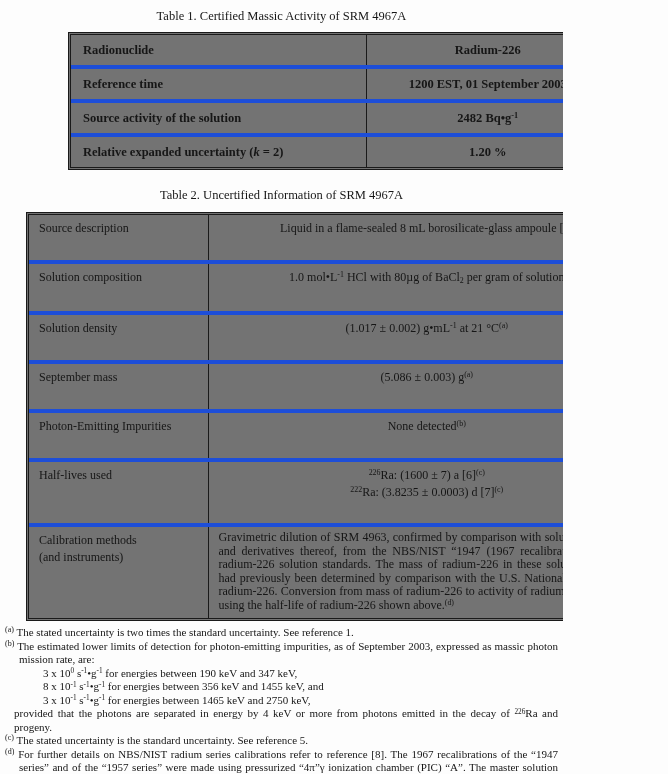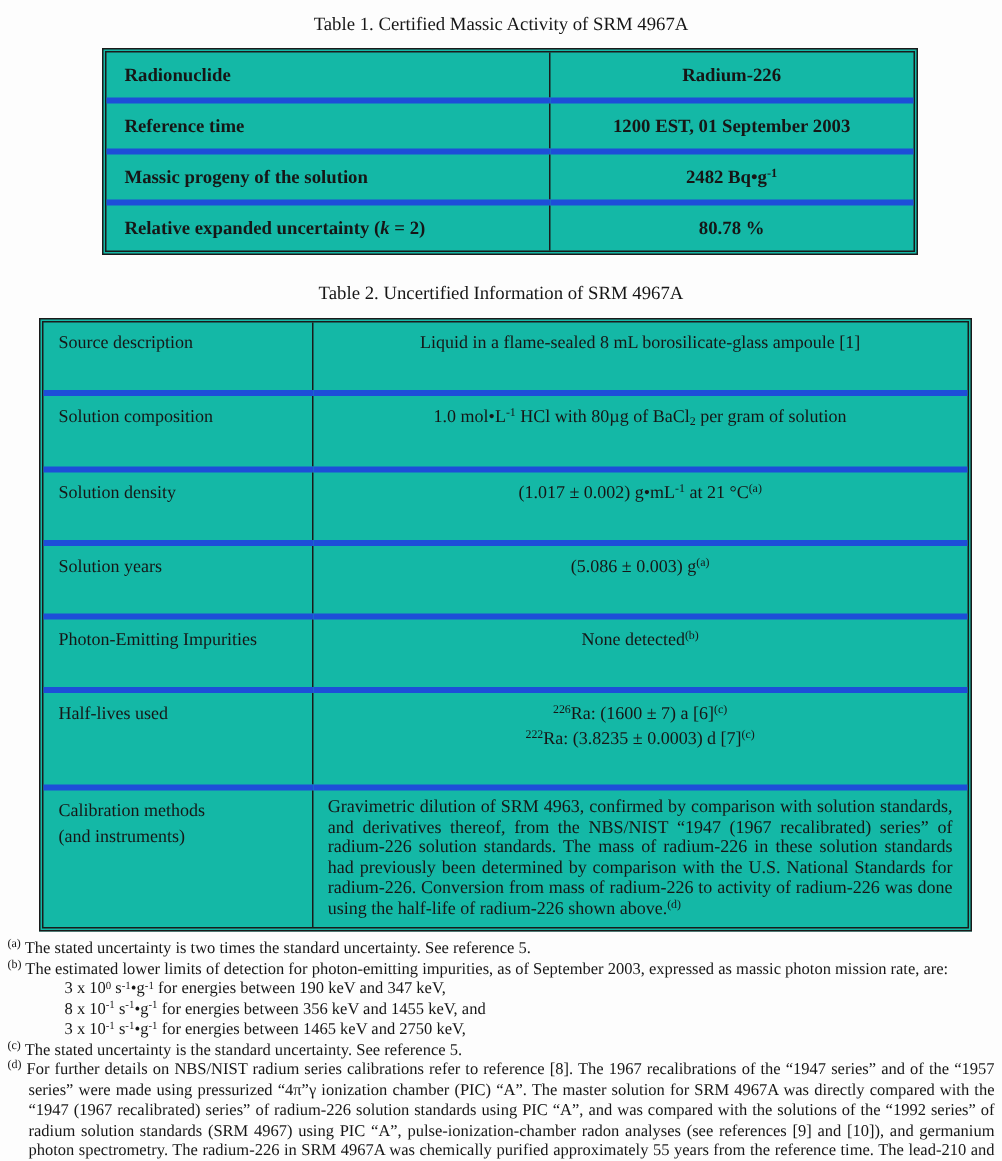--- a/index.html
+++ b/index.html
@@ -2,28 +2,28 @@
 <html><head>
 <meta charset="utf-8">
 <style>
   html,body{margin:0;padding:0;}
   body{
     width:668px;height:774px;background:#fdfdfd;
     font-family:"Liberation Serif","DejaVu Serif",serif;
     color:#161616;
     -webkit-font-smoothing:antialiased;
   }
-  .page{position:relative;width:668px;height:774px;overflow:hidden;}
+  .page{position:relative;width:563px;height:774px;overflow:hidden;}
 
   .tbl-title{text-align:center;font-size:12.5px;}
   .t1-title{padding-top:9px;}
   .t2-title{margin-top:18px;}
 
   table{border-collapse:collapse;width:100%;table-layout:fixed;}
-  .tblwrap{border:3px double #1a1a1a;background:#14b8a6;}
+  .tblwrap{border:3px double #1a1a1a;background:#737373;}
   td{vertical-align:middle;}
   tr + tr td{border-top:4px solid #1d4ed8;}
   td + td{border-left:1px solid #1a1a1a;text-align:center;}
 
   .t1wrap{margin:8px 0 0 68px;width:538px;}
   .t1 td{font-weight:bold;font-size:12.5px;padding:0 12px;height:30px;}
   .t1 col.c1{width:295px;}
 
   .t2wrap{margin:9px 0 0 26px;width:616px;}
   .t2 td{font-size:12px;padding:5px 10px 4px 10px;vertical-align:top;line-height:17px;}
@@ -62,26 +62,26 @@
       <tbody>
         <tr>
           <td>Radionuclide</td>
           <td>Radium-226</td>
         </tr>
         <tr>
           <td>Reference time</td>
           <td>1200 EST, 01 September 2003</td>
         </tr>
         <tr>
-          <td>Massic progeny of the solution</td>
+          <td>Source activity of the solution</td>
           <td>2482 Bq•g<sup>-1</sup></td>
         </tr>
         <tr>
           <td>Relative expanded uncertainty (<i>k</i> = 2)</td>
-          <td>80.78 %</td>
+          <td>1.20 %</td>
         </tr>
       </tbody>
     </table>
   </div>
 
   <div class="tbl-title t2-title">Table 2.  Uncertified Information of SRM 4967A</div>
 
   <div class="tblwrap t2wrap">
     <table class="t2">
       <colgroup>
@@ -95,42 +95,43 @@
         </tr>
         <tr class="r2">
           <td>Solution composition</td>
           <td>1.0 mol•L<sup>-1</sup> HCl with 80µg of BaCl<sub>2</sub> per gram of solution</td>
         </tr>
         <tr class="r3">
           <td>Solution density</td>
           <td>(1.017 ± 0.002) g•mL<sup>-1</sup> at 21 °C<sup>(a)</sup></td>
         </tr>
         <tr class="r4">
-          <td>Solution years</td>
+          <td>September mass</td>
           <td>(5.086 ± 0.003) g<sup>(a)</sup></td>
         </tr>
         <tr class="r5">
           <td>Photon-Emitting Impurities</td>
           <td>None detected<sup>(b)</sup></td>
         </tr>
         <tr class="r6">
           <td>Half-lives used</td>
           <td><sup>226</sup>Ra: (1600 ± 7) a [6]<sup>(c)</sup><br><sup>222</sup>Ra: (3.8235 ± 0.0003) d [7]<sup>(c)</sup></td>
         </tr>
         <tr class="r7">
           <td>Calibration methods<br>(and instruments)</td>
           <td class="just">Gravimetric dilution of SRM 4963, confirmed by comparison with solution standards, and derivatives thereof, from the NBS/NIST “1947 (1967 recalibrated) series” of radium-226 solution standards.  The mass of radium-226 in these solution standards had previously been determined by comparison with the U.S. National Standards for radium-226.  Conversion from mass of radium-226 to activity of radium-226 was done using the half-life of radium-226 shown above.<sup>(d)</sup></td>
         </tr>
       </tbody>
     </table>
   </div>
 
   <div class="footnotes">
-    <div class="fn"><sup class="fn-marker">(a)</sup> <span>The stated uncertainty is two times the standard uncertainty.  See reference 5.</span></div>
+    <div class="fn"><sup class="fn-marker">(a)</sup> <span>The stated uncertainty is two times the standard uncertainty.  See reference 1.</span></div>
     <div class="fn"><sup class="fn-marker">(b)</sup> <span>The estimated lower limits of detection for photon-emitting impurities, as of September 2003, expressed as massic photon mission rate, are:</span></div>
     <div class="fn-sub">3 x 10<sup>0</sup>  s<sup>-1</sup>•g<sup>-1</sup> for energies between 190 keV and 347 keV,</div>
     <div class="fn-sub">8 x 10<sup>-1</sup> s<sup>-1</sup>•g<sup>-1</sup> for energies between 356 keV and 1455 keV, and</div>
     <div class="fn-sub">3 x 10<sup>-1</sup> s<sup>-1</sup>•g<sup>-1</sup> for energies between 1465 keV and 2750 keV,</div>
+    <div class="fn-cont">provided that the photons are separated in energy by 4 keV or more from photons emitted in the decay of <sup>226</sup>Ra and progeny.</div>
     <div class="fn"><sup class="fn-marker">(c)</sup> <span>The stated uncertainty is the standard uncertainty.  See reference 5.</span></div>
     <div class="fn"><sup class="fn-marker">(d)</sup> <span>For further details on NBS/NIST radium series calibrations refer to reference [8]. The 1967 recalibrations of the “1947 series” and of the “1957 series” were made using pressurized “4π”γ ionization chamber (PIC) “A”.  The master solution for SRM 4967A was directly compared with the “1947 (1967 recalibrated) series” of radium-226 solution standards using PIC “A”, and was compared with the solutions of the “1992 series” of radium solution standards (SRM 4967) using PIC “A”, pulse-ionization-chamber radon analyses (see references [9] and [10]), and germanium photon spectrometry. The radium-226 in SRM 4967A was chemically purified approximately 55 years from the reference time.  The lead-210 and its daughter radionuclides are still not in equilibrium as of the 2013 certificate issue date.</span></div>
   </div>
 
 </div>
 
 </body></html>

